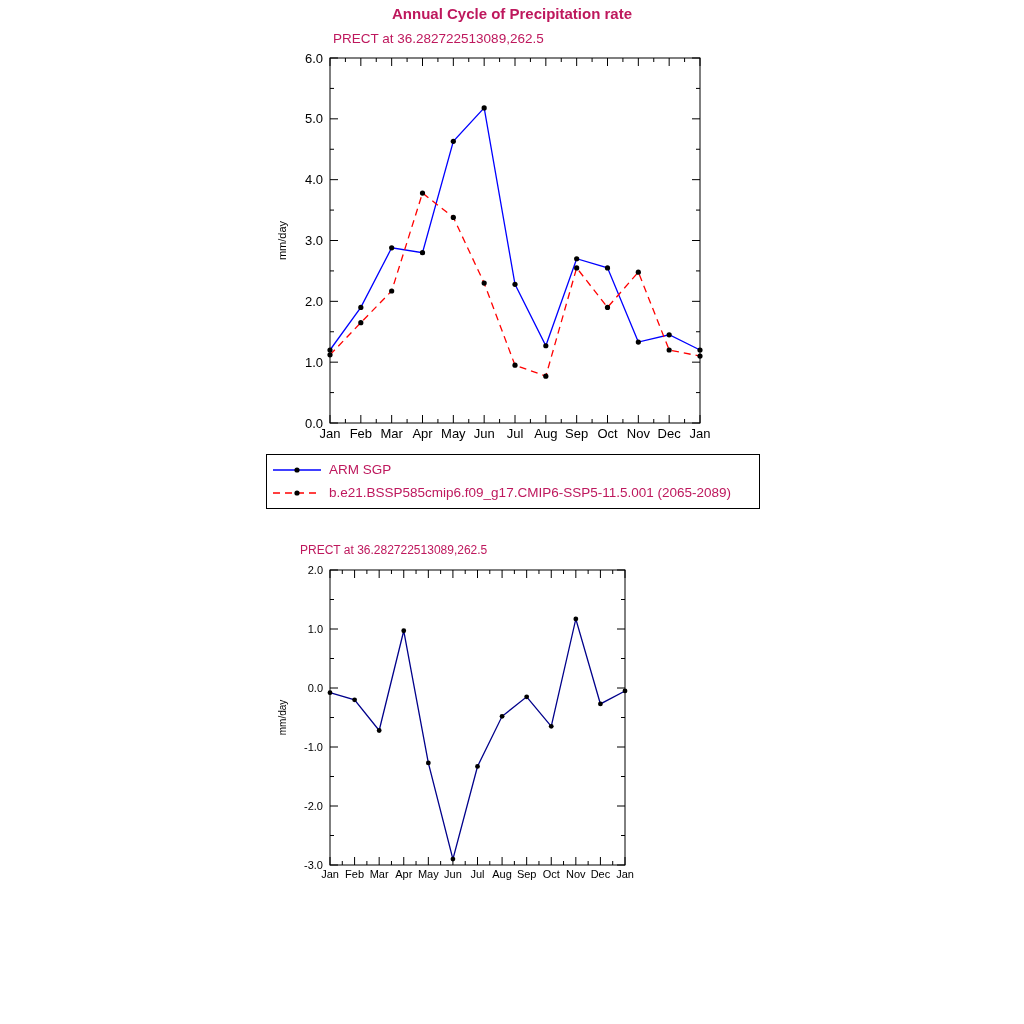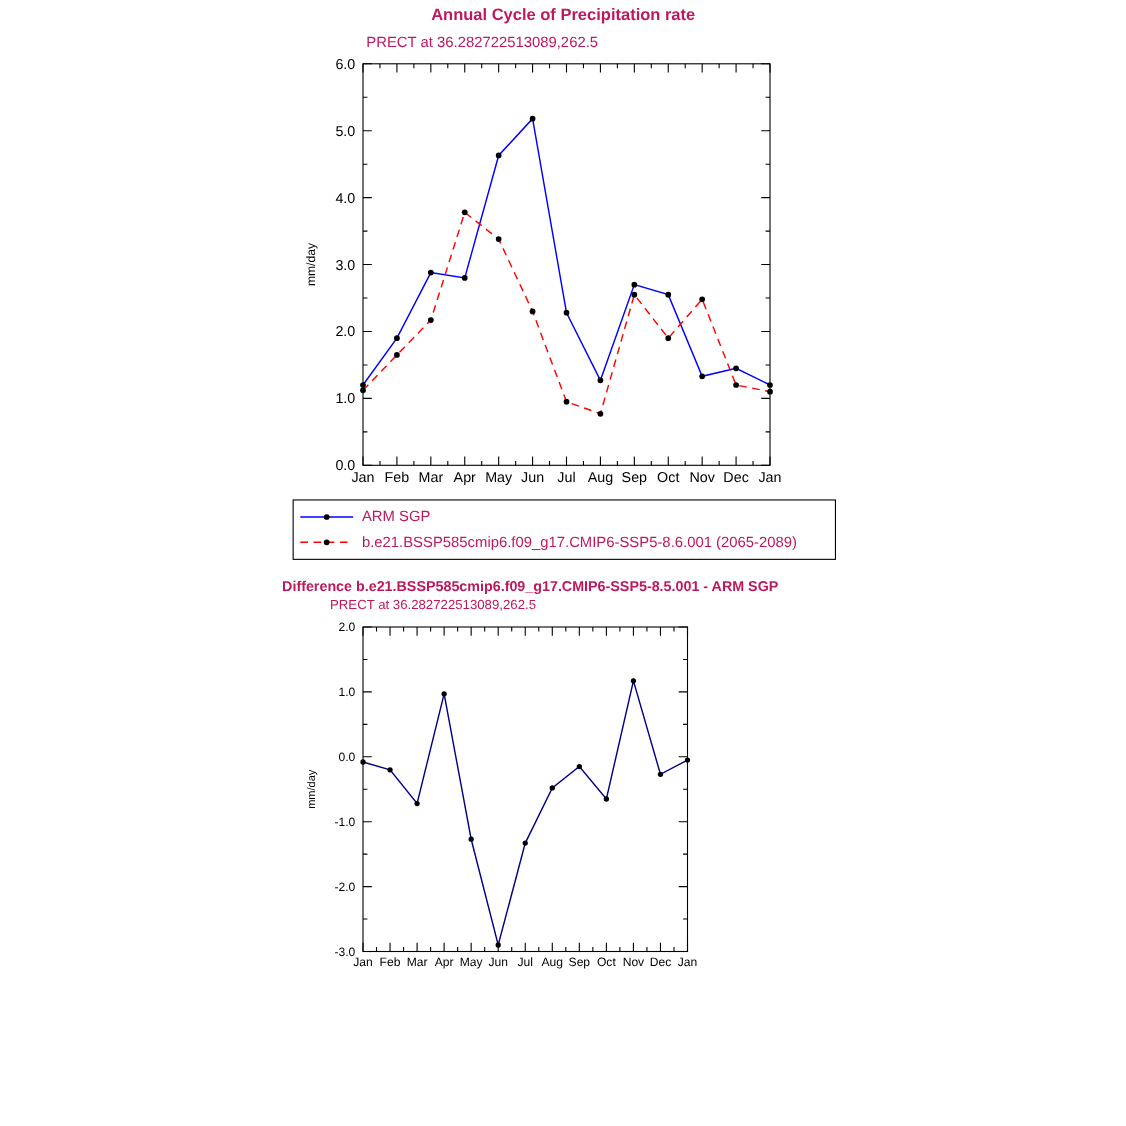--- a/index.html
+++ b/index.html
@@ -168,25 +168,24 @@
           <line x1="2" y1="7" x2="50" y2="7" stroke="#0000ff" stroke-width="1.3"></line>
           <circle cx="26" cy="7" r="2.6" fill="#000000"></circle>
         </svg>
         <span class="legend-label">ARM SGP</span>
       </div>
       <div class="legend-row">
         <svg width="52" height="14">
           <line x1="2" y1="7" x2="50" y2="7" stroke="#ff0000" stroke-width="1.3" stroke-dasharray="7,5"></line>
           <circle cx="26" cy="7" r="2.6" fill="#000000"></circle>
         </svg>
-        <span class="legend-label">b.e21.BSSP585cmip6.f09_g17.CMIP6-SSP5-8.6.001 (2065-2089)</span>
+        <span class="legend-label">b.e21.BSSP585cmip6.f09_g17.CMIP6-SSP5-11.5.001 (2065-2089)</span>
       </div>
     </div>
 
-  <div class="chart-title-2">Difference b.e21.BSSP585cmip6.f09_g17.CMIP6-SSP5-8.5.001 - ARM SGP</div>
   <div class="chart-sub-2">PRECT at 36.282722513089,262.5</div>
   <svg id="plot1" width="440" height="335">
       <rect x="90" y="12" width="295" height="295" fill="none" stroke="#000" stroke-width="1"></rect>
       <line x1="90" y1="307" x2="98" y2="307" stroke="#000" stroke-width="1"></line>
       <line x1="377" y1="307" x2="385" y2="307" stroke="#000" stroke-width="1"></line>
       <text x="83" y="310.85" font-size="11" text-anchor="end" font-family="&quot;Liberation Sans&quot;, sans-serif" fill="#000">-3.0</text>
       <line x1="90" y1="248" x2="98" y2="248" stroke="#000" stroke-width="1"></line>
       <line x1="377" y1="248" x2="385" y2="248" stroke="#000" stroke-width="1"></line>
       <text x="83" y="251.85" font-size="11" text-anchor="end" font-family="&quot;Liberation Sans&quot;, sans-serif" fill="#000">-2.0</text>
       <line x1="90" y1="189" x2="98" y2="189" stroke="#000" stroke-width="1"></line>

